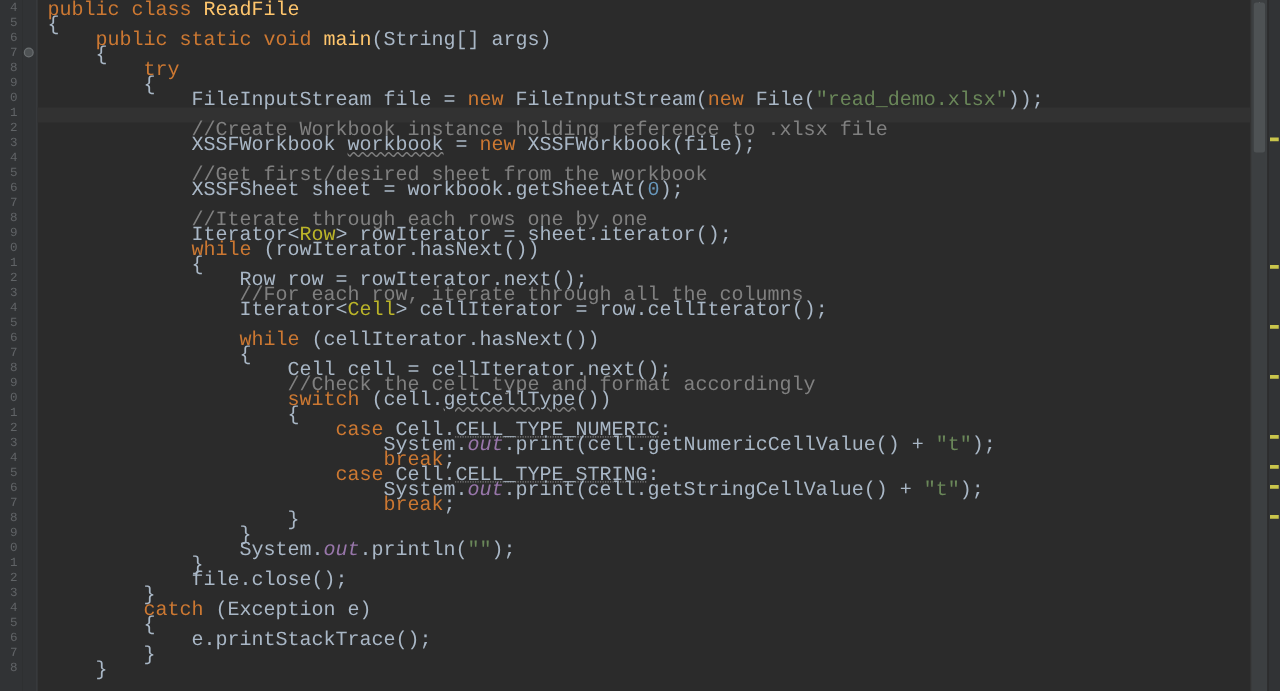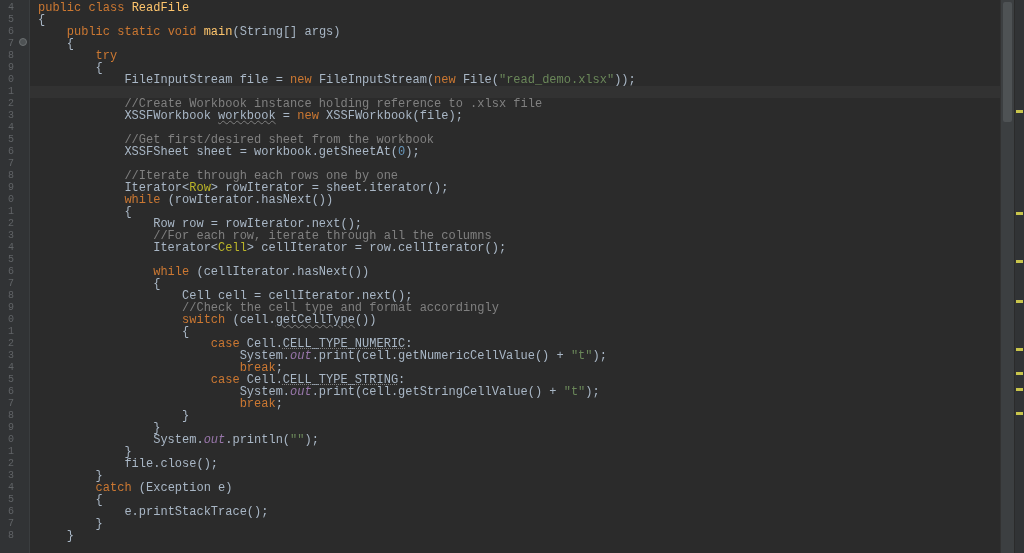--- a/index.html
+++ b/index.html
@@ -3,21 +3,21 @@
 <meta charset="utf-8">
 <style>
   * { margin:0; padding:0; box-sizing:border-box; }
   html,body { width:1024px; height:553px; overflow:hidden; font-family:Consolas,"Courier New",monospace; font-size:12px; background:#2b2b2b; color:#a9b7c6; }
   .editor-wrap { display:flex; width:100%; height:100%; background:#2b2b2b; }
   .gutter { width:18px; background:#313335; color:#606366; text-align:right; padding-top:2px; flex-shrink:0; position:relative; }
   .gutter .ln { height:12px; line-height:12px; padding-right:4px; font-size:10px; }
   .break-col { width:12px; background:#313335; flex-shrink:0; border-right:1px solid #3a3d3f; position:relative;}
   .bp-marker { position:absolute; left:1px; top:38px; width:8px; height:8px; border-radius:50%; background:#4e5254; border:1px solid #6b6f71;}
   .code-area { flex:1; position:relative; }
-  pre.code { position:absolute; left:0; top:0; padding:2px 6px 2px 8px; white-space:pre; line-height:12px; font-size:12px; font-family:inherit; }
+  pre.code { position:absolute; left:0; top:0; padding:2px 6px 2px 8px; white-space:pre; line-height:12px; font-size:16px; font-family:inherit; }
   .hl-line { position:absolute; left:0; right:0; top:86px; height:12px; background:#323232; }
   .scroll-col { width:14px; background:#3c3f41; flex-shrink:0; position:relative; border-left:1px solid #323232;}
   .scroll-thumb { position:absolute; left:2px; right:2px; top:2px; height:120px; background:#4e5254; border-radius:2px;}
   .scroll-up { position:absolute; top:0; left:0; right:0; height:10px; font-size:8px; color:#bbb; text-align:center;}
   .marks-col { width:10px; background:#313335; flex-shrink:0; position:relative; border-left:1px solid #2b2b2b;}
   .mark { position:absolute; left:1px; width:7px; height:3px; background:#c9c54b; }
   
   .kw   { color:#cc7832; }
   .def  { color:#ffc66d; }
   .str  { color:#6a8759; }

